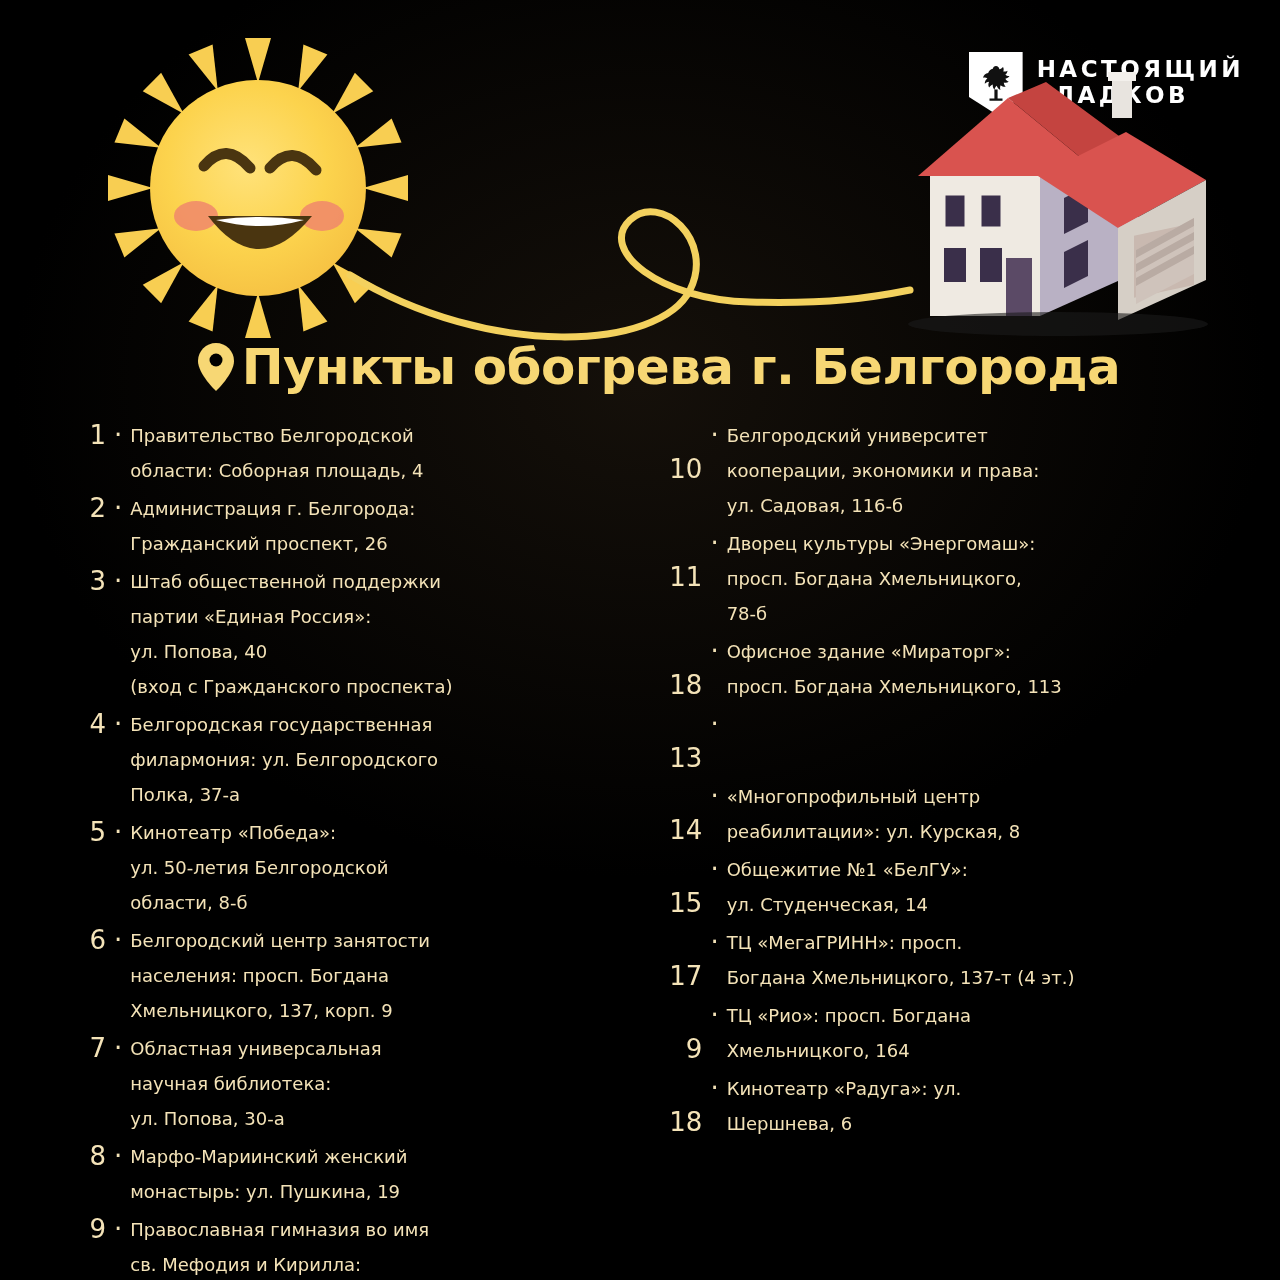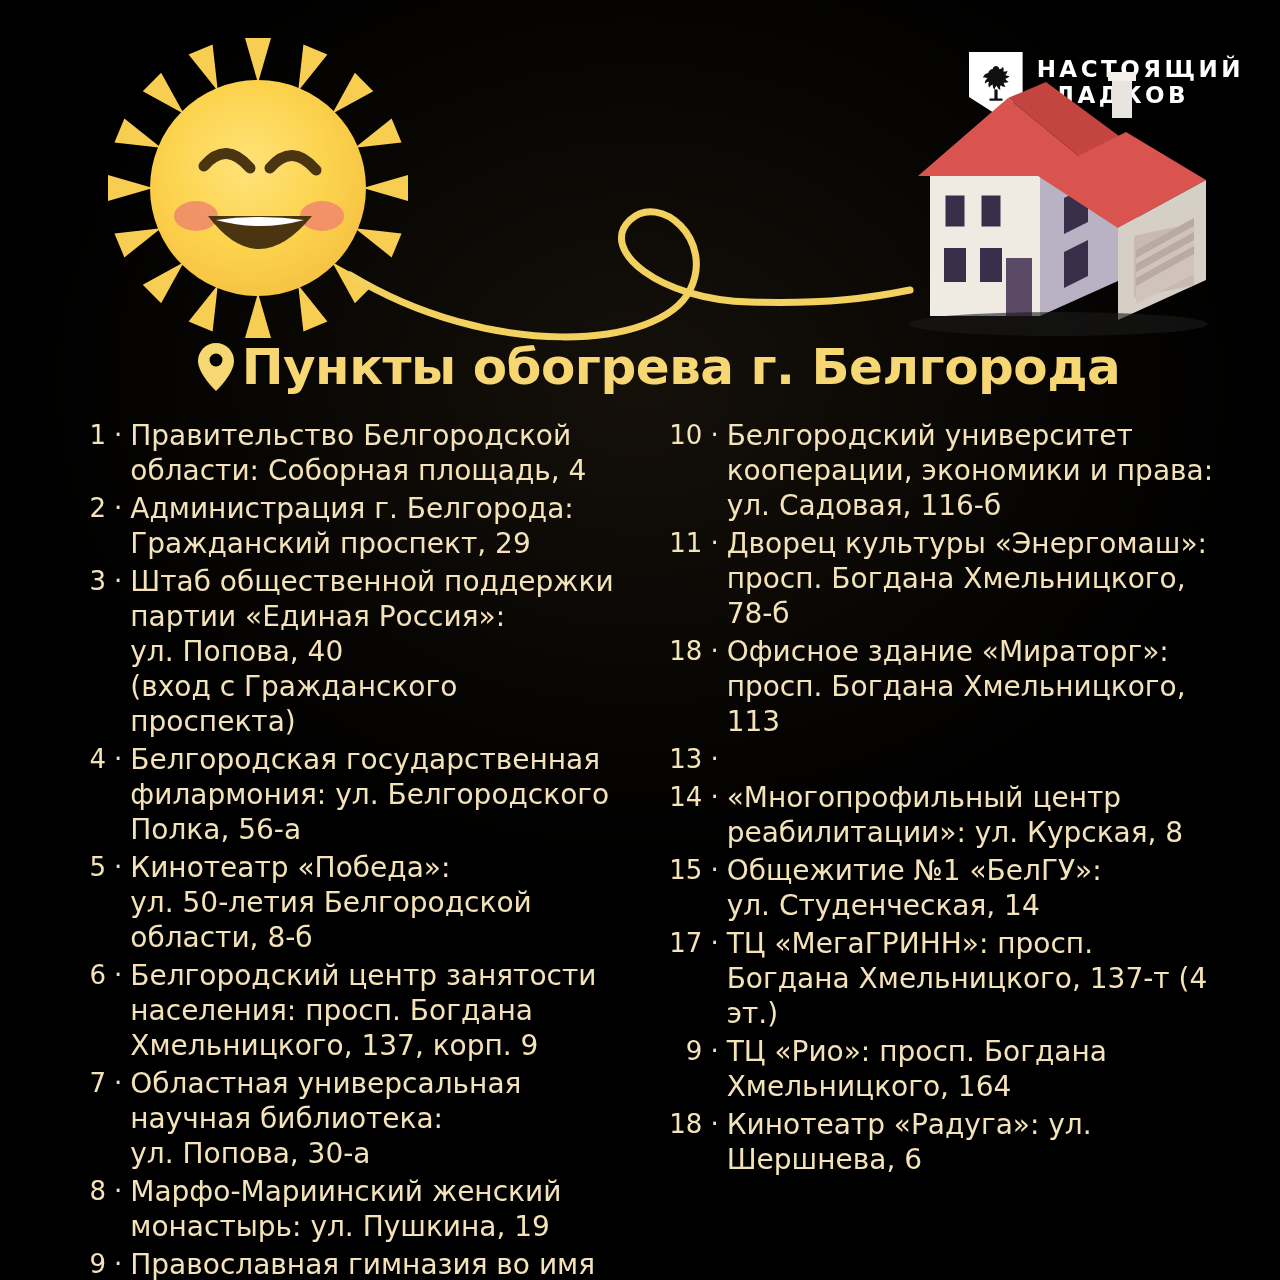--- a/index.html
+++ b/index.html
@@ -123,32 +123,32 @@
   .num {
     color: #F4E3B8;
     font-size: 26px;
     line-height: 35px;
     font-family: "DejaVu Sans", sans-serif;
     text-align: right;
     flex: 0 0 auto;
     white-space: nowrap;
   }
   .col.left .num { width: 44px; }
-  .col.right .num { width: 56px; }
+  .col.right .num { width: 56px; margin-top: 34px; }
   .dot {
     color: #F4E3B8;
     font-size: 26px;
     line-height: 35px;
     flex: 0 0 auto;
     padding: 0 8px;
     font-family: "DejaVu Sans", sans-serif;
   }
   .text {
     color: #F4E3B8;
-    font-size: 28px;
+    font-size: 18px;
     line-height: 35px;
     font-family: "DejaVu Sans", sans-serif;
     white-space: pre-line;
     flex: 1 1 auto;
   }
 </style>
 </head>
 <body>
 
 <div class="poster">
@@ -301,36 +301,36 @@
       <div class="item">
         <span class="num">1</span>
         <span class="dot">·</span>
         <span class="text">Правительство Белгородской
 области: Соборная площадь, 4</span>
       </div>
       <div class="item">
         <span class="num">2</span>
         <span class="dot">·</span>
         <span class="text">Администрация г. Белгорода:
-Гражданский проспект, 29</span>
+Гражданский проспект, 26</span>
       </div>
       <div class="item">
         <span class="num">3</span>
         <span class="dot">·</span>
         <span class="text">Штаб общественной поддержки
 партии «Единая Россия»:
 ул. Попова, 40
 (вход с Гражданского проспекта)</span>
       </div>
       <div class="item">
         <span class="num">4</span>
         <span class="dot">·</span>
         <span class="text">Белгородская государственная
 филармония: ул. Белгородского
-Полка, 56-а</span>
+Полка, 37-а</span>
       </div>
       <div class="item">
         <span class="num">5</span>
         <span class="dot">·</span>
         <span class="text">Кинотеатр «Победа»:
 ул. 50-летия Белгородской
 области, 8-б</span>
       </div>
       <div class="item">
         <span class="num">6</span>

